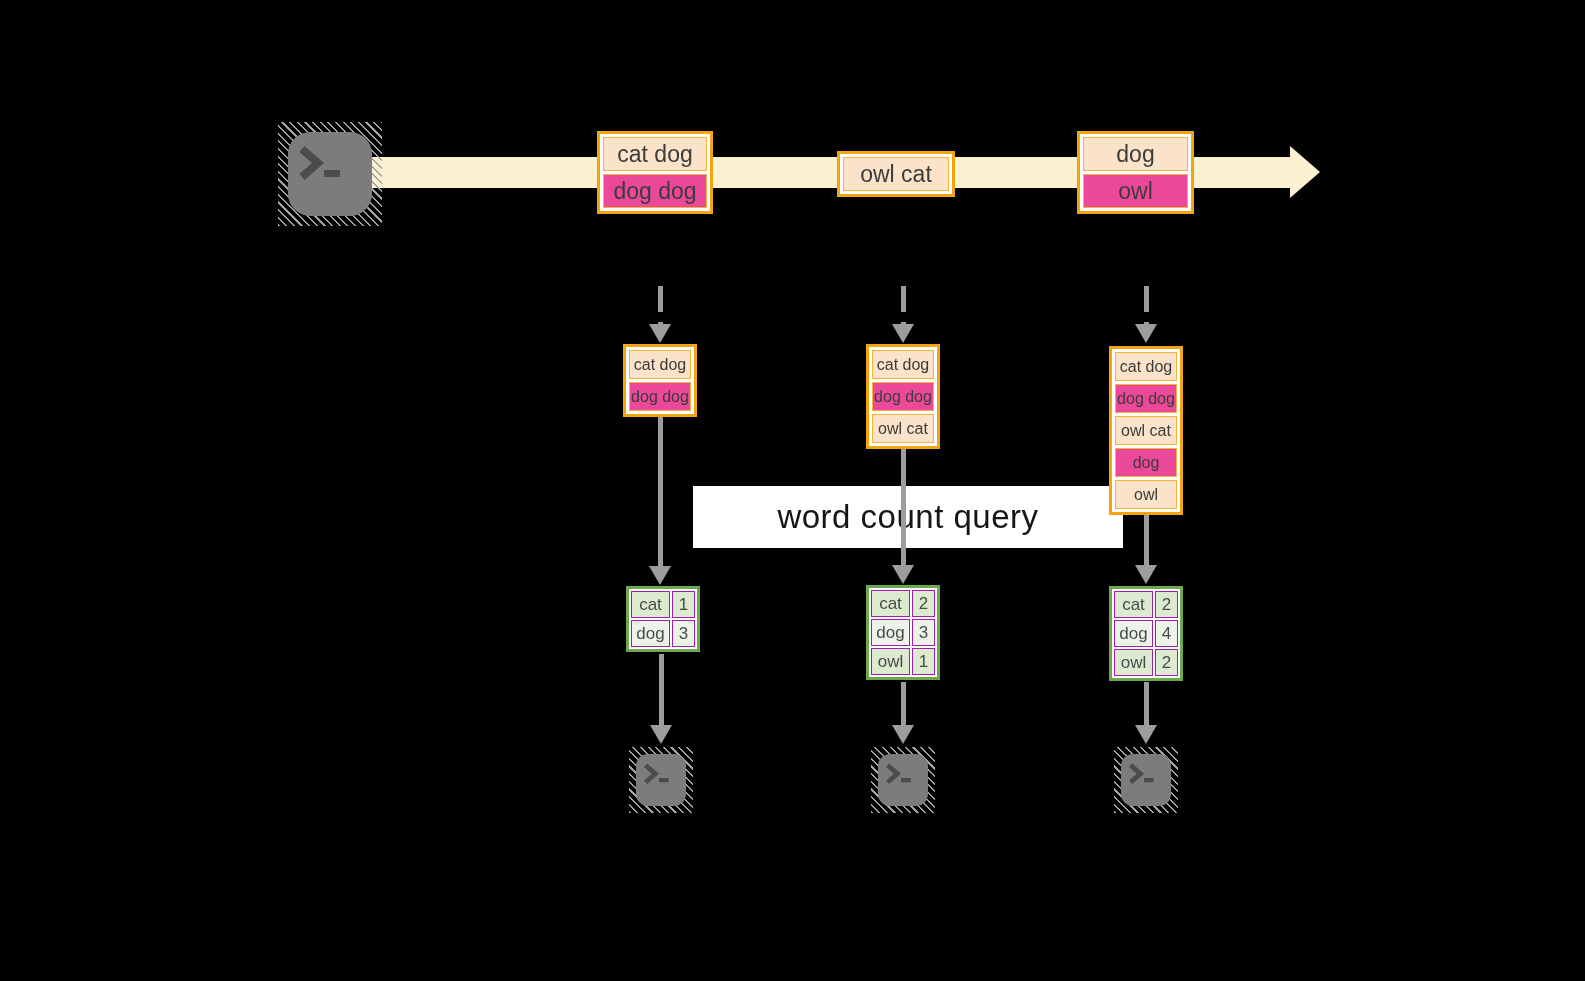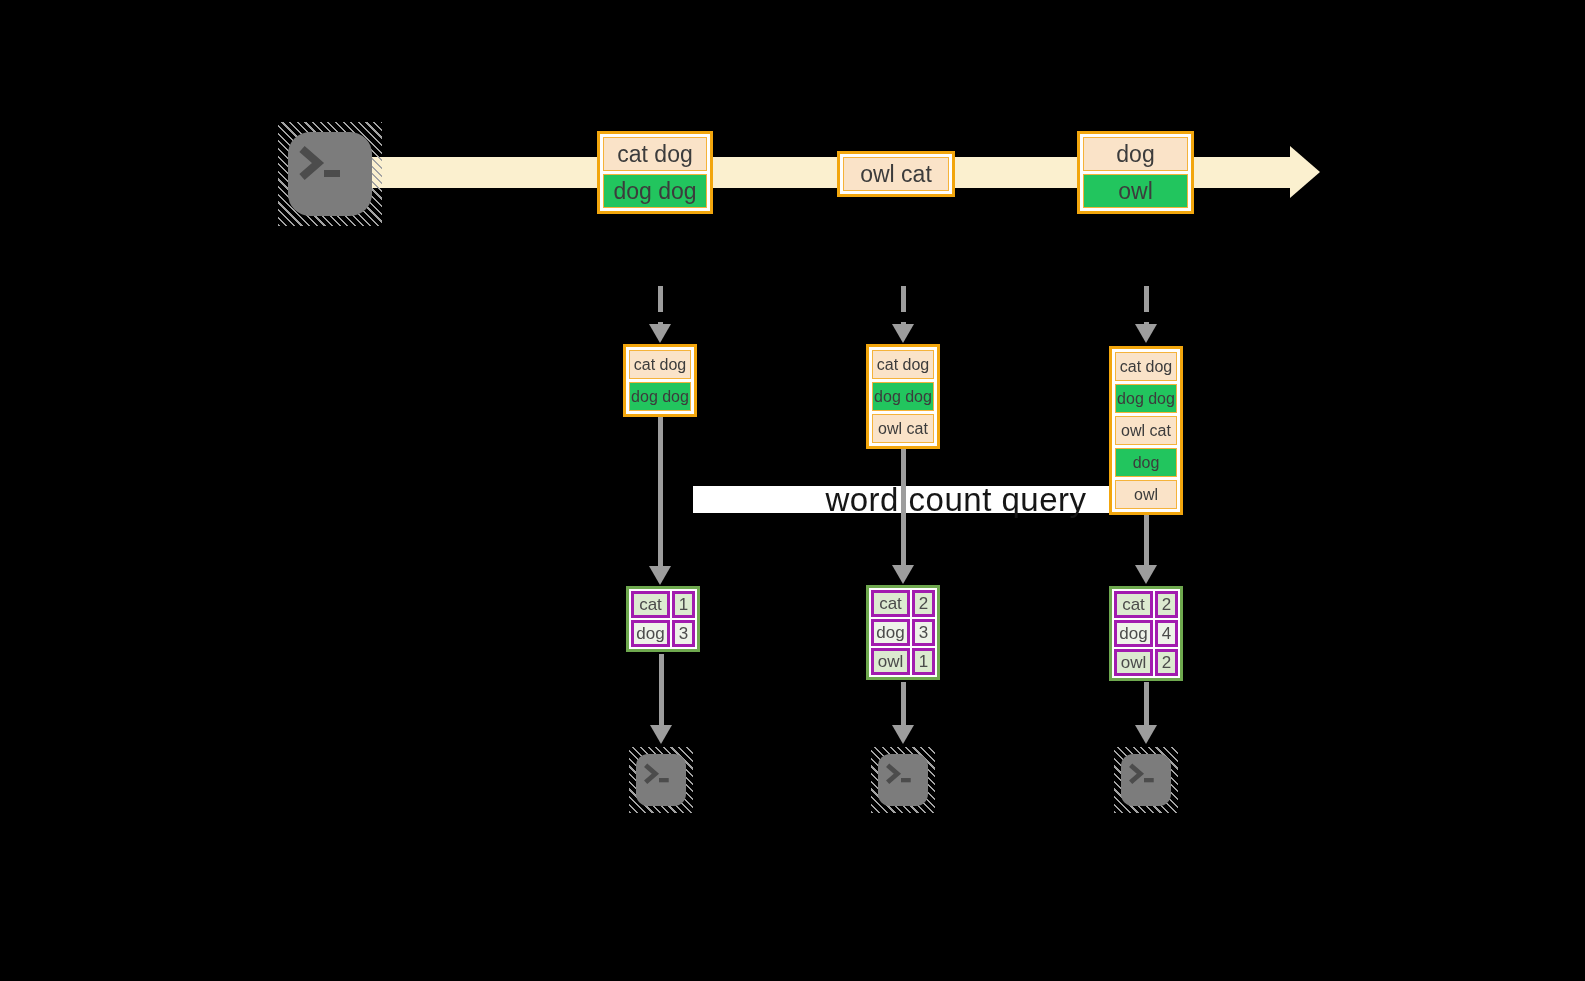--- a/index.html
+++ b/index.html
@@ -21,41 +21,41 @@
   .term-bottom .term-core { inset:7px; border-radius:12px; }
   .glyph { position:absolute; }
   
   .obox { position:absolute; z-index:3; background:#ffffff; border:3px solid #f2a60d;
     padding:3px; display:flex; flex-direction:column; gap:3px; box-sizing:border-box; }
   .orow { border:1px solid #f5b33a; display:flex; align-items:center; justify-content:center;
     color:#3c3c3c; }
   .orow.big { height:32px; font-size:23px; }
   .orow.small { height:27px; font-size:16px; }
   .peach { background:#fae3c8; }
-  .cream { background:#22c55e; }
+  .cream { background:#ec4899; }
   
   .gtable { position:absolute; z-index:3; background:#ffffff; border:3px solid #6ea84e;
     padding:2px; display:flex; flex-direction:column; gap:2px; box-sizing:border-box; width:74px; }
   .grow { display:flex; gap:2px; height:27px; }
-  .gcell { border:3px solid #a21caf; display:flex; align-items:center; justify-content:center;
+  .gcell { border:1px solid #a21caf; display:flex; align-items:center; justify-content:center;
     font-size:17px; color:#4b4b4b; box-sizing:border-box; }
   .gword { flex:1; }
   .gnum { width:23px; }
   .gdark { background:#dcead0; }
   .glight { background:#eef3e9; }
   
   .arrow { position:absolute; z-index:2; width:22px; display:flex; flex-direction:column; align-items:center; }
   .shaft { width:5px; flex:1; background:#9d9d9d; }
   .shaft.dashed { background:repeating-linear-gradient(to bottom,#9d9d9d 0 26px, transparent 26px 36px); }
   .ahead { width:0; height:0; flex:none;
     border-left:11px solid transparent; border-right:11px solid transparent; border-top:19px solid #9d9d9d; }
   
-  .qlabel { position:absolute; left:693px; top:462px; width:430px; height:27px; z-index:1;
+  .qlabel { position:absolute; left:693px; top:462px; width:430px; height:62px; z-index:1;
     background:#ffffff; display:flex; align-items:center; justify-content:center;
-    font-size:33px; font-weight:400; letter-spacing:0.5px; color:#161616;padding-left:48px; }
+    font-size:33px; font-weight:400; letter-spacing:0.5px; color:#161616; }
 </style>
 </head>
 <body>
 
 <div class="canvas">
 
   <div class="band"></div>
   <div class="band-head"></div>
 
   <div class="term term-top">

